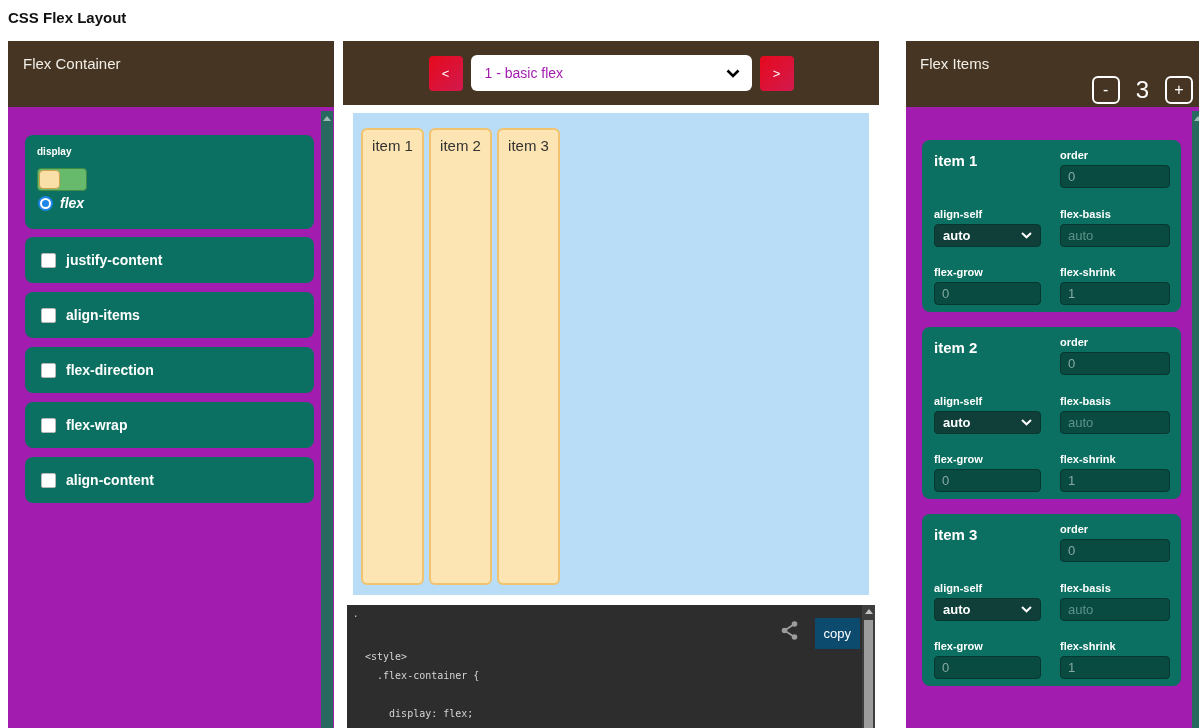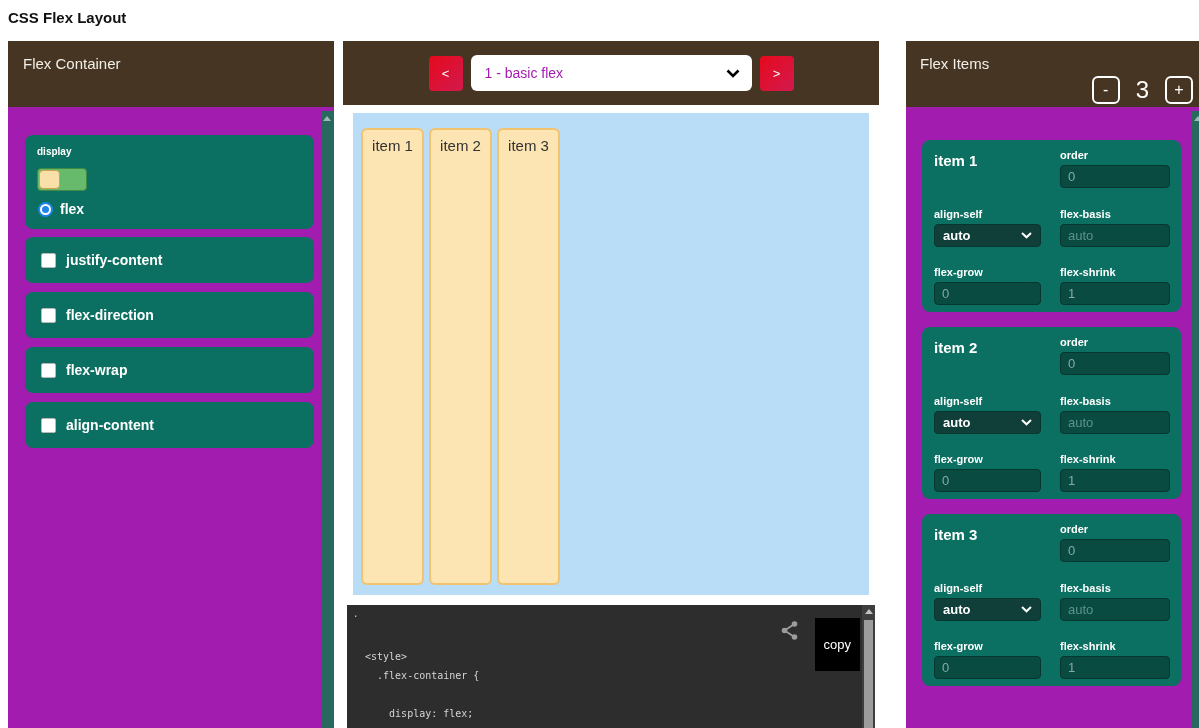--- a/index.html
+++ b/index.html
@@ -54,21 +54,21 @@
     position: absolute; left: 12px; top: 33px;
     width: 50px; height: 23px;
     background: #67ba6b; border: 1px solid #418a45; border-radius: 4px;
     cursor: pointer;
   }
   .toggle-knob {
     position: absolute; left: 1px; top: 1px;
     width: 21px; height: 19px;
     background: #f9e0a9; border: 1px solid #cfa14e; border-radius: 4px;
   }
-  .radio-row { position: absolute; left: 13px; top: 66px; display: flex; align-items: center; gap: 7px; }
+  .radio-row { position: absolute; left: 13px; top: 60px; display: flex; align-items: center; gap: 7px; font-style: italic; }
   .radio {
     width: 15px; height: 15px; border-radius: 50%;
     background: #fff; border: 2px solid #1d86e8;
     display: flex; align-items: center; justify-content: center;
   }
   .radio-dot { width: 7px; height: 7px; border-radius: 50%; background: #1d86e8; }
   .radio-label { font-size: 14px; font-weight: bold; color: #fff; }
 
   .prop-card {
     height: 46px; margin-bottom: 9px;
@@ -105,22 +105,22 @@
 
   
   .code-panel {
     position: absolute; left: 4px; right: 4px; top: 564px; height: 175px;
     background: #2d2d2d;
   }
   .code-dot { position: absolute; left: 7px; top: 1px; color: #c8c8c8; font-size: 12px; }
   .share-btn { position: absolute; right: 76px; top: 15px; background: none; border: none; cursor: pointer; display: flex; }
   .copy-btn {
     position: absolute; right: 15px; top: 13px;
-    background: #000000; color: #fff; border: none;
-    font-size: 13px; padding: 19px 9px; cursor: pointer;
+    background: #0c4a6e; color: #fff; border: none;
+    font-size: 13px; padding: 8px 9px; cursor: pointer;
   }
   .code-text {
     margin: 42px 14px 0 18px;
     font-family: "DejaVu Sans Mono", "Liberation Mono", monospace;
     font-size: 10px; line-height: 19px; color: #d4d4d4;
     white-space: pre;
   }
   .code-scroll { position: absolute; right: 0; top: 0; bottom: 0; width: 13px; background: #3e3e3e; }
   .code-scroll .arrow-up {
     margin: 4px auto 0;
@@ -186,20 +186,24 @@
         <span class="radio">
             <span class="radio-dot"></span>
           </span>
         <span class="radio-label">flex</span>
       </div>
     </div>
 
     <div class="card prop-card">
       <span class="checkbox"></span>
       <span class="prop-label">justify-content</span>
+    </div>
+    <div class="card prop-card">
+      <span class="checkbox"></span>
+      <span class="prop-label">align-items</span>
     </div>
     <div class="card prop-card">
       <span class="checkbox"></span>
       <span class="prop-label">flex-direction</span>
     </div>
     <div class="card prop-card">
       <span class="checkbox"></span>
       <span class="prop-label">flex-wrap</span>
     </div>
     <div class="card prop-card">

